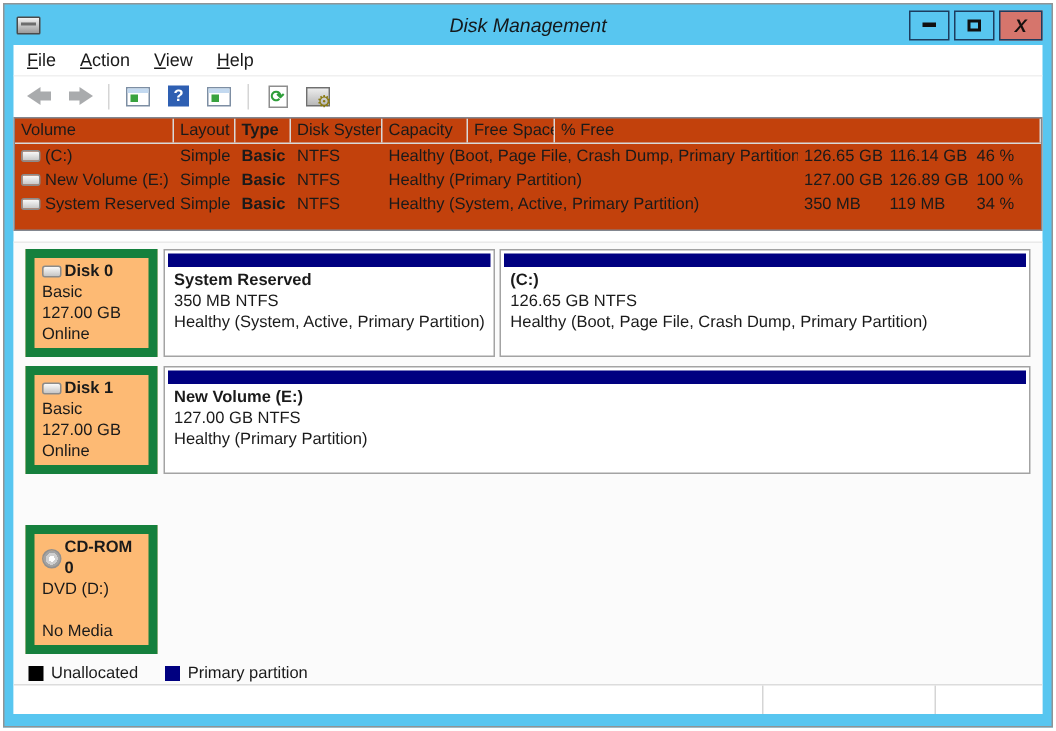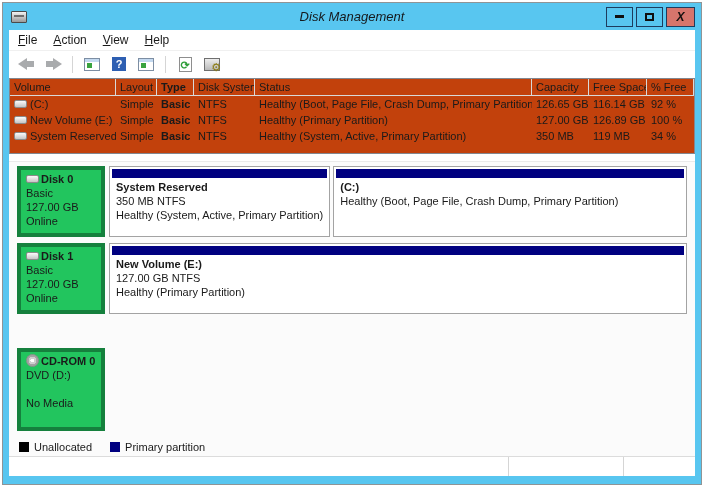--- a/index.html
+++ b/index.html
@@ -55,21 +55,21 @@
   .c-type{width:37px;font-weight:bold;}
   .c-fs{width:61px;}
   .c-status{width:277px;}
   .c-cap{width:57px;}
   .c-free{width:58px;}
   .c-pct{flex:1;}
   .drv{display:inline-block;flex:0 0 13px;width:13px;height:8px;border:1px solid #8b8b8b;border-radius:2px;background:linear-gradient(#fafafa,#c6c6c6);}
   
   .disk-panel{flex:1;margin-top:7px;background:#fbfbfb;border-top:1px solid #eaeaea;padding:4px 8px 0 8px;display:flex;flex-direction:column;font-size:11px;color:#1a1a1a;overflow:hidden;}
   .disk-row{display:flex;margin-bottom:6px;}
-  .disk-label{flex:0 0 88px;border:4px solid #15803d;background:#22c55e;padding:2px 5px;line-height:14px;}
+  .disk-label{flex:0 0 88px;border:6px solid #15803d;background:#fdba74;padding:2px 5px;line-height:14px;}
   .disk-name{font-weight:bold;display:flex;align-items:center;gap:2px;}
   .disk-line{min-height:14px;}
   .parts{flex:1;margin-left:4px;display:flex;gap:3px;}
   .part{border:1px solid #a3a3a3;background:#fff;padding:2px;display:flex;flex-direction:column;}
   .part-bar{height:9px;background:#000080;}
   .part-body{padding:2px 4px;line-height:14px;overflow:hidden;}
   .part-body div{white-space:nowrap;overflow:hidden;}
   .part-name{font-weight:bold;}
   .p-sr{flex:0 0 33%;}
   .p-grow{flex:1;}
@@ -151,38 +151,37 @@
         <span class="rescan-ico"></span>
       </span>
     </div>
 
     <div class="volume-panel">
       <div class="vrow header">
         <span class="vcell c-volume">Volume</span>
         <span class="vcell c-layout">Layout</span>
         <span class="vcell c-type">Type</span>
         <span class="vcell c-fs">Disk System</span>
-        <span class="vcell c-status">Status</span>
         <span class="vcell c-cap">Capacity</span>
         <span class="vcell c-free">Free Space</span>
         <span class="vcell c-pct">% Free</span>
       </div>
 
       <div class="vrow">
         <span class="vcell c-volume">
             <span class="drv"></span>
             <span>(C:)</span>
           </span>
         <span class="vcell c-layout">Simple</span>
         <span class="vcell c-type">Basic</span>
         <span class="vcell c-fs">NTFS</span>
         <span class="vcell c-status">Healthy (Boot, Page File, Crash Dump, Primary Partition)</span>
         <span class="vcell c-cap">126.65 GB</span>
         <span class="vcell c-free">116.14 GB</span>
-        <span class="vcell c-pct">92 %</span>
+        <span class="vcell c-pct">46 %</span>
       </div>
 
       <div class="vrow">
         <span class="vcell c-volume">
             <span class="drv"></span>
             <span>New Volume (E:)</span>
           </span>
         <span class="vcell c-layout">Simple</span>
         <span class="vcell c-type">Basic</span>
         <span class="vcell c-fs">NTFS</span>
@@ -225,20 +224,21 @@
             <div class="part-body">
               <div class="part-name">System Reserved</div>
               <div>350 MB NTFS</div>
               <div>Healthy (System, Active, Primary Partition)</div>
             </div>
           </div>
           <div class="part p-grow">
             <div class="part-bar"></div>
             <div class="part-body">
               <div class="part-name">(C:)</div>
+              <div>126.65 GB NTFS</div>
               <div>Healthy (Boot, Page File, Crash Dump, Primary Partition)</div>
             </div>
           </div>
         </div>
       </div>
 
       <div class="disk-row h80">
         <div class="disk-label">
           <div class="disk-name">
               <span class="drv"></span>

